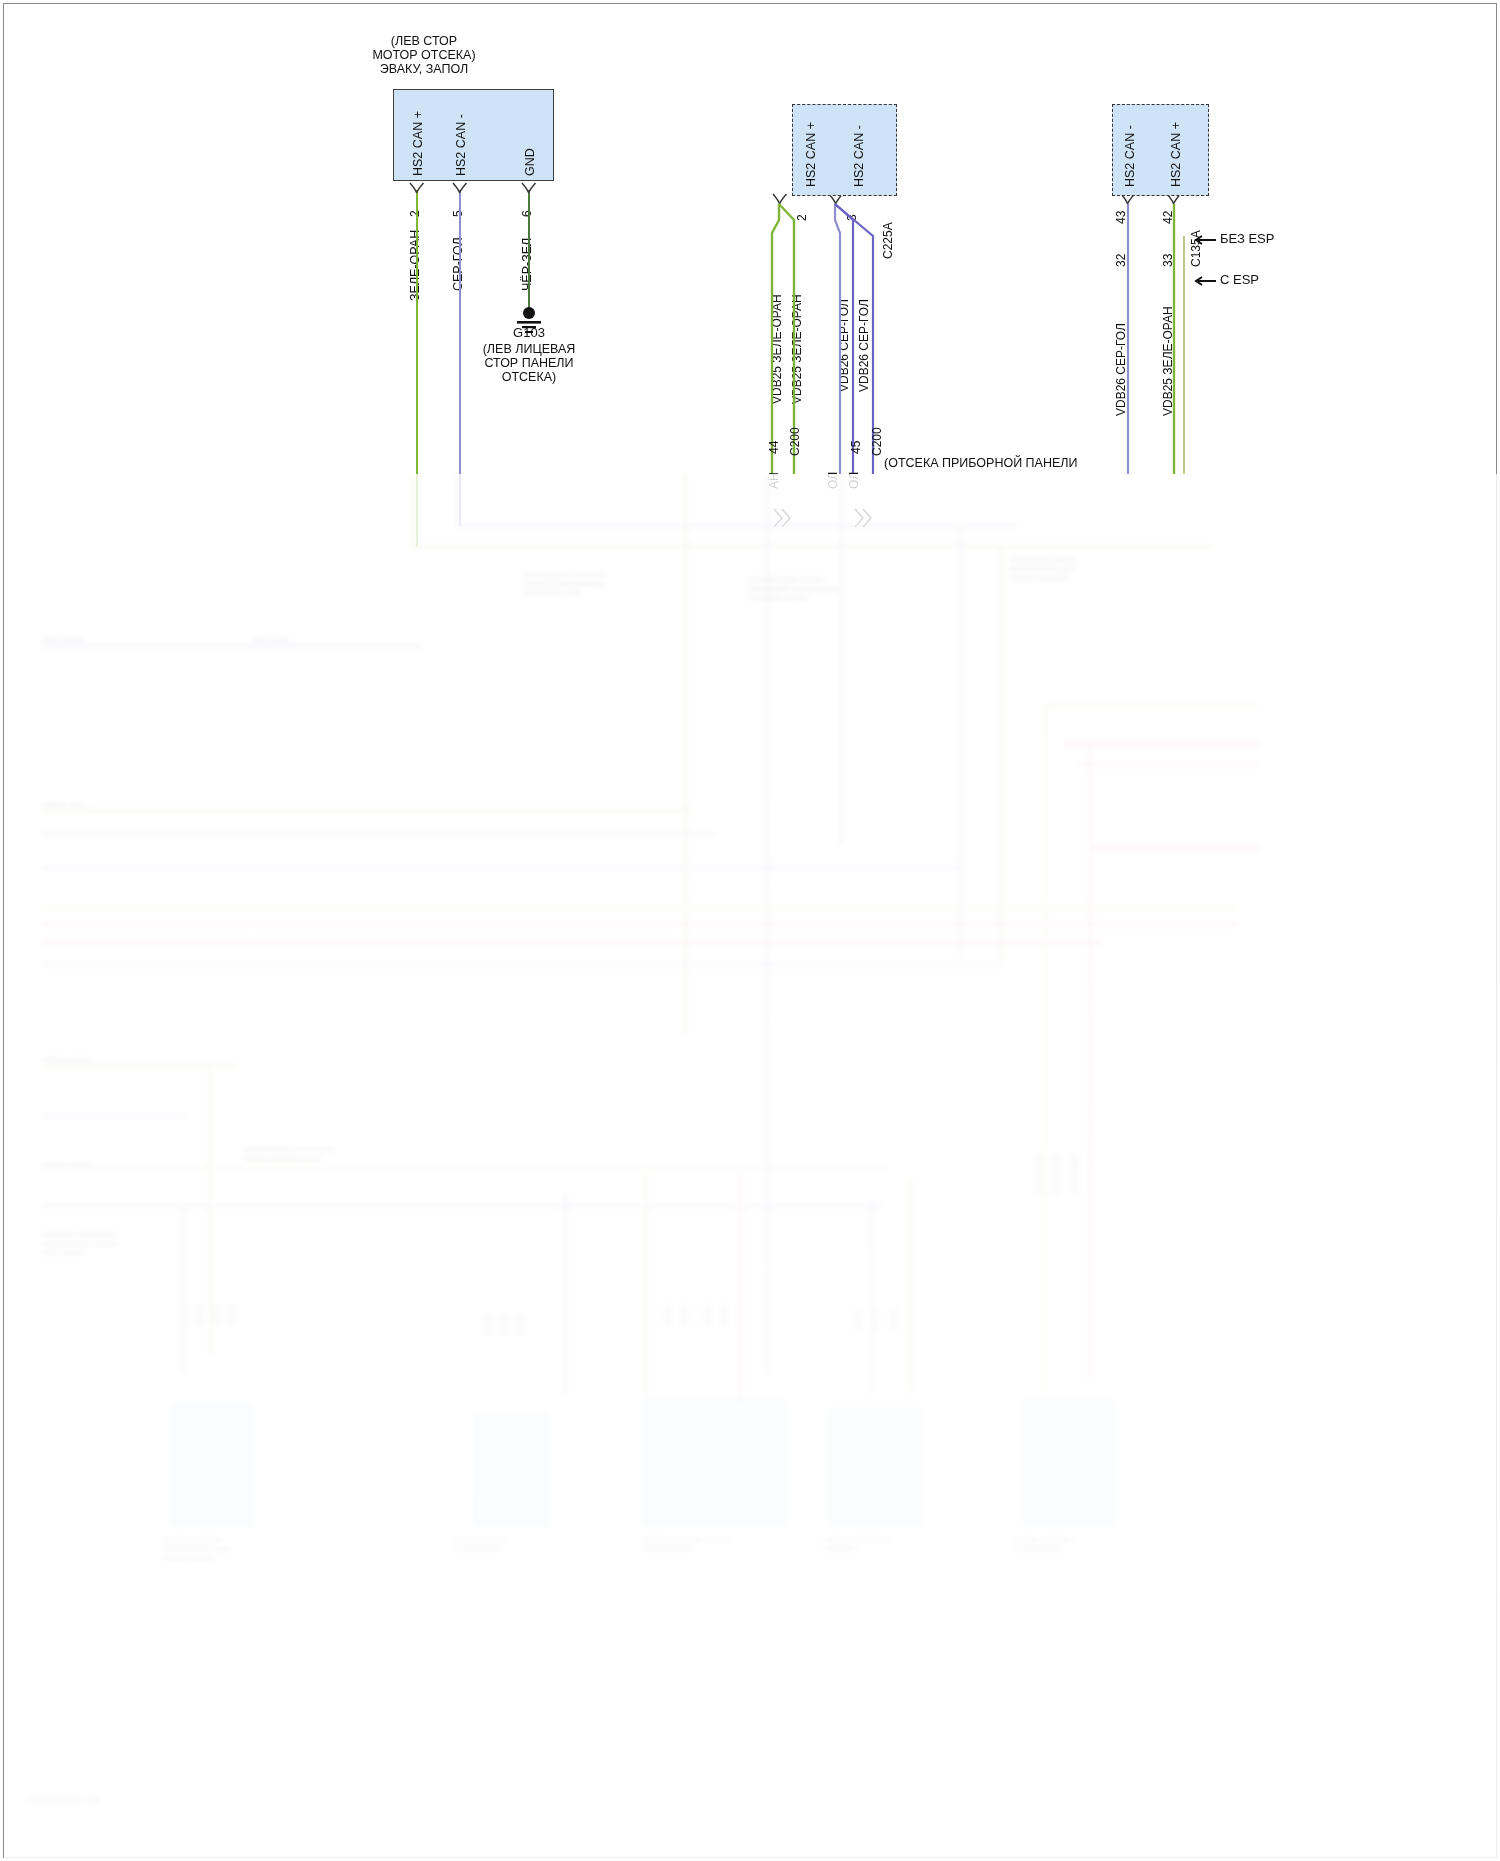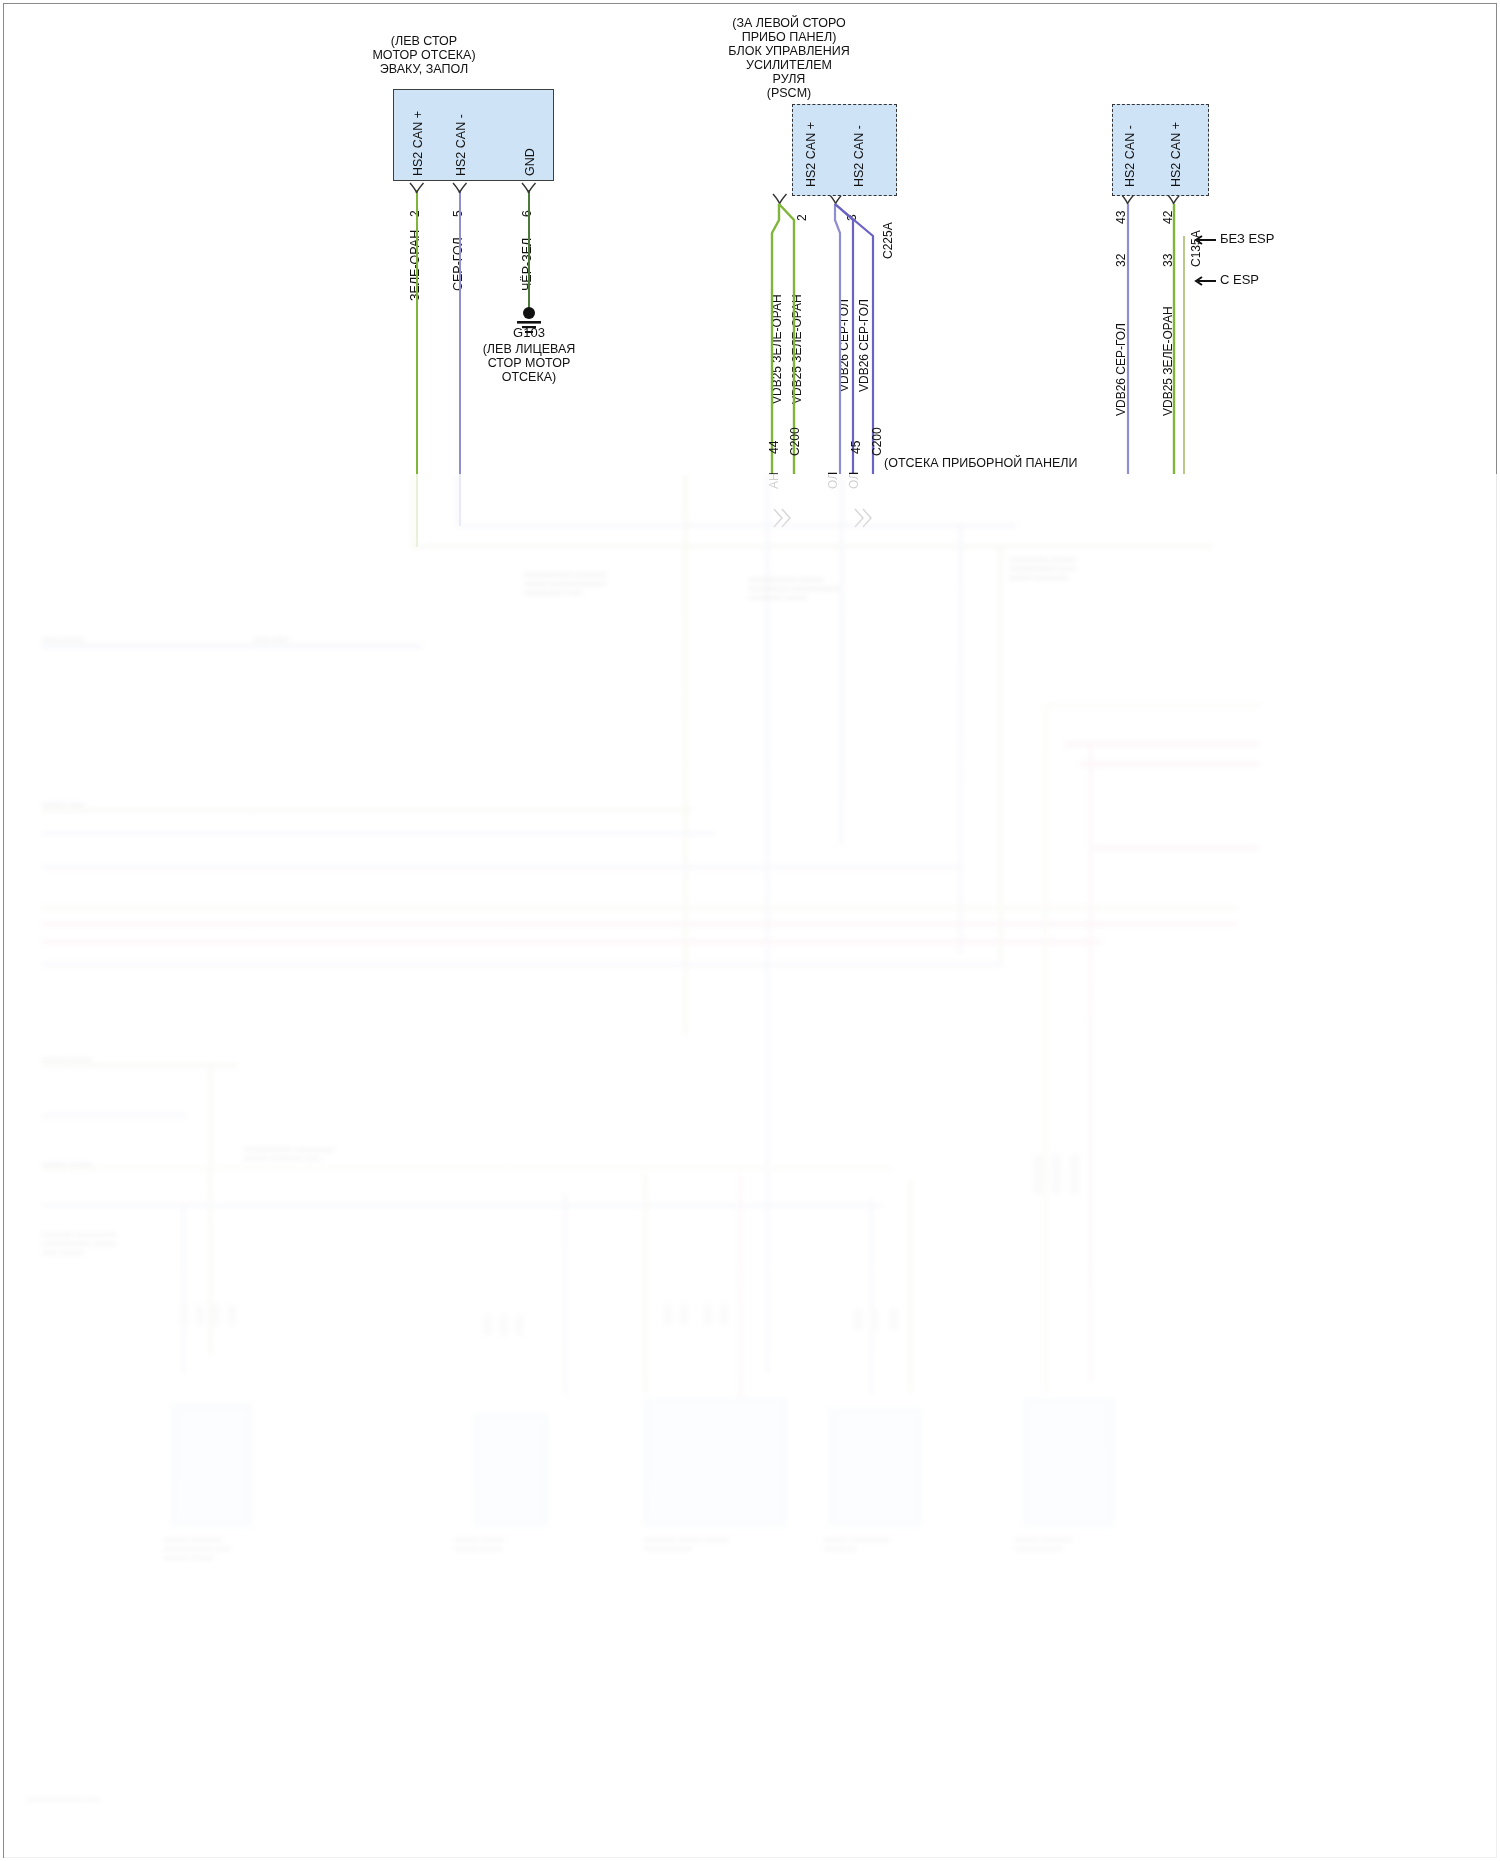--- a/index.html
+++ b/index.html
@@ -76,29 +76,23 @@
 
       <path d="M770,505 l8,9 l-8,9 M778,505 l8,9 l-8,9" fill="none" stroke="#333" stroke-width="1.4"></path>
       <path d="M851,505 l8,9 l-8,9 M859,505 l8,9 l-8,9" fill="none" stroke="#333" stroke-width="1.4"></path>
 
       <path d="M1212,236 l-18,0 M1198,232 l-6,4 l6,4" fill="none" stroke="#111" stroke-width="2"></path>
       <path d="M1212,277 l-18,0 M1198,273 l-6,4 l6,4" fill="none" stroke="#111" stroke-width="2"></path>
     </svg>
 
     <div class="lbl" style="left:475px;top:322px;width:100px;font-size:13px;">G103</div>
     <div class="lbl" style="left:455px;top:338px;width:140px;">(ЛЕВ ЛИЦЕВАЯ
-СТОР МОТОР
+СТОР ПАНЕЛИ
 ОТСЕКА)</div>
 
-    <div class="lbl" style="left:690px;top:12px;width:190px;">(ЗА ЛЕВОЙ СТОРО
-ПРИБО ПАНЕЛ)
-БЛОК УПРАВЛЕНИЯ
-УСИЛИТЕЛЕМ
-РУЛЯ
-(PSCM)</div>
 
     <div class="box dashed" style="left:788px;top:100px;width:105px;height:92px;"></div>
 
     <div class="vlbl" style="left:800px;top:183px;">HS2 CAN +</div>
     <div class="vlbl" style="left:848px;top:183px;">HS2 CAN -</div>
 
     <div class="vlbl sm" style="left:791px;top:217px;">2</div>
     <div class="vlbl sm" style="left:841px;top:217px;">3</div>
 
     <div class="vlbl sm" style="left:877px;top:255px;">C225A</div>

